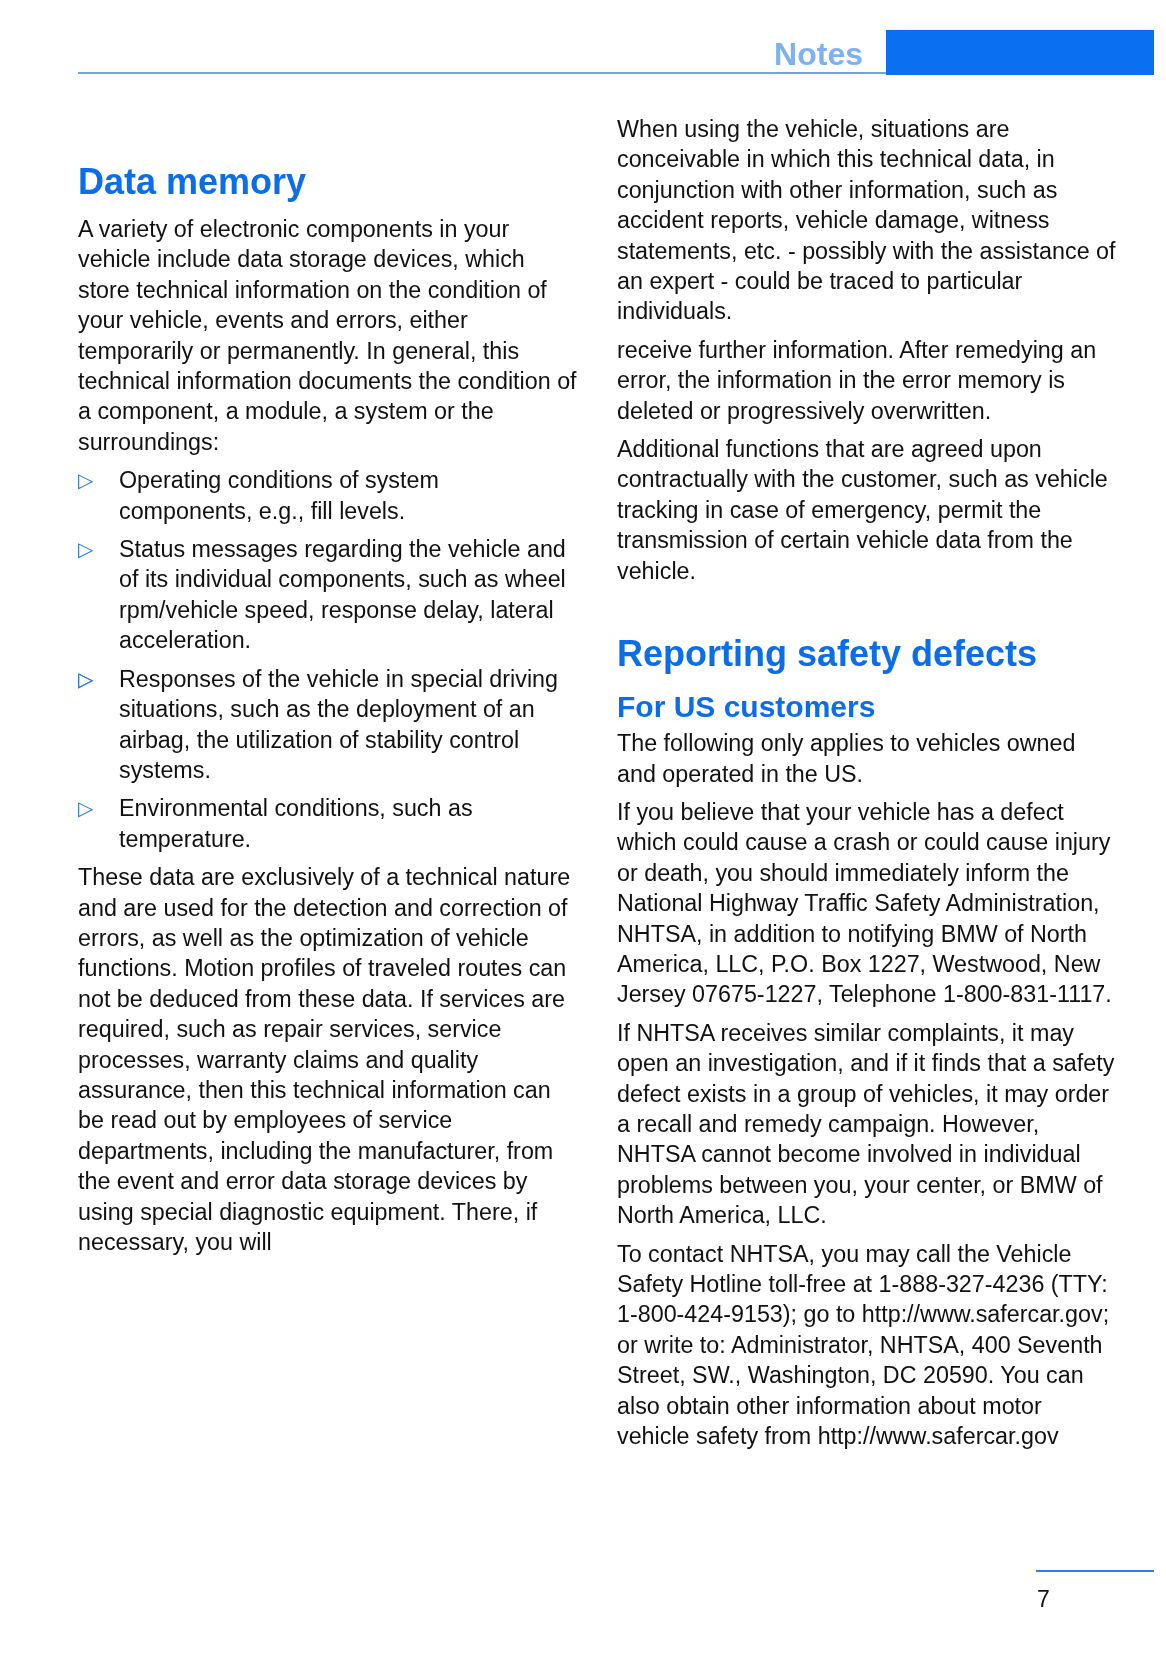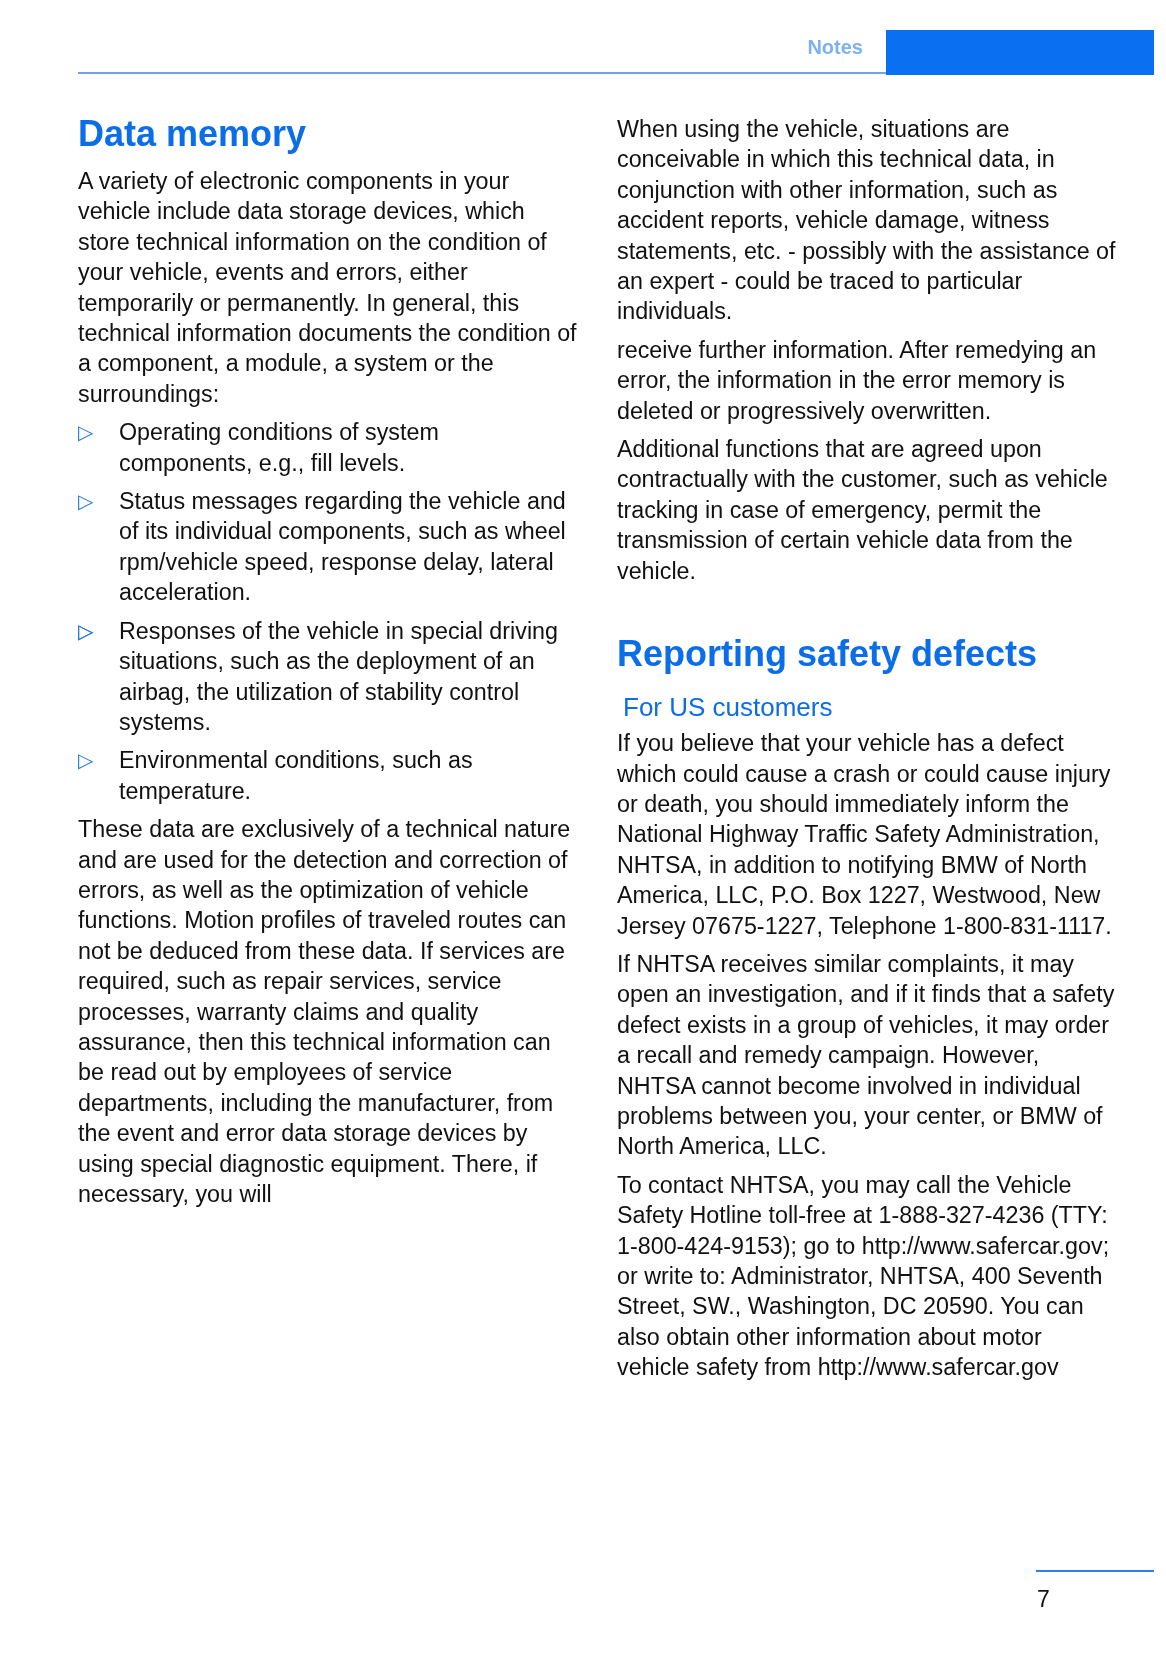--- a/index.html
+++ b/index.html
@@ -1,28 +1,28 @@
 <!DOCTYPE html>
 <html><head>
   <meta charset="utf-8">
   <style>
     html, body { margin: 0; padding: 0; background: #ffffff; }
     body { width: 1166px; height: 1654px; position: relative; overflow: hidden;
            font-family: "Liberation Sans", sans-serif; color: #111111; }
     .header-rule { position: absolute; left: 78px; top: 72px; width: 808px; height: 2px; background: #6fa3e6; }
     .header-title { position: absolute; left: 700px; width: 163px; top: 36px; text-align: right;
-                    font-size: 20px; font-weight: bold; color: #7db1f0; }
+                    font-size: 32px; font-weight: bold; color: #7db1f0; }
     .header-block { position: absolute; left: 886px; top: 30px; width: 268px; height: 45px; background: #0a6ff0; }
     .col { position: absolute; top: 114px; width: 500px; font-size: 23.3px; line-height: 30.4px; }
     .col-left { left: 78px; }
     .col-right { left: 617px; }
     p { margin: 0 0 8px 0; }
     h1 { margin: 0; font-size: 36px; font-weight: bold; color: #0b6de8; line-height: 40px; }
-    h2 { margin: 6px; font-size: 26px; font-weight: normal; color: #0b6de8; line-height: 34px; }
-    .h1-left { margin-bottom: 12px; }
+    h2 { margin: 0; font-size: 30px; font-weight: bold; color: #0b6de8; line-height: 34px; }
+    .h1-left { margin-top: 48px; margin-bottom: 12px; }
     .h1-right { margin-top: 48px; margin-bottom: 16px; }
     .h2-right { margin-bottom: 4px; }
     ul.bullets { list-style: none; margin: 0 0 4px 0; padding: 0; }
     ul.bullets li { position: relative; padding-left: 41px; margin-bottom: 8px; }
     ul.bullets li .bullet { position: absolute; left: 0; top: 0; color: #2a7ae2; font-size: 20px; }
     .footer-rule { position: absolute; left: 1036px; top: 1570px; width: 118px; height: 2px; background: #2f7fe6; }
     .page-number { position: absolute; left: 1037px; top: 1586px; font-size: 23px; color: #111; }
   </style>
 </head>
 <body>
@@ -57,19 +57,20 @@
   </ul>
   <p>These data are exclusively of a technical nature and are used for the detection and correction of errors, as well as the optimization of vehicle functions. Motion profiles of traveled routes can not be deduced from these data. If services are required, such as repair services, service processes, warranty claims and quality assurance, then this technical information can be read out by employees of service departments, including the manufacturer, from the event and error data storage devices by using special diagnostic equipment. There, if necessary, you will</p>
 </div>
 
 <div class="col col-right">
   <p>When using the vehicle, situations are conceivable in which this technical data, in conjunction with other information, such as accident reports, vehicle damage, witness statements, etc. - possibly with the assistance of an expert - could be traced to particular individuals.</p>
   <p>receive further information. After remedying an error, the information in the error memory is deleted or progressively overwritten.</p>
   <p>Additional functions that are agreed upon contractually with the customer, such as vehicle tracking in case of emergency, permit the transmission of certain vehicle data from the vehicle.</p>
   <h1 class="h1-right">Reporting safety defects</h1>
   <h2 class="h2-right">For US customers</h2>
+  <p>The following only applies to vehicles owned and operated in the US.</p>
   <p>If you believe that your vehicle has a defect which could cause a crash or could cause injury or death, you should immediately inform the National Highway Traffic Safety Administration, NHTSA, in addition to notifying BMW of North America, LLC, P.O. Box 1227, Westwood, New Jersey 07675-1227, Telephone 1-800-831-1117.</p>
   <p>If NHTSA receives similar complaints, it may open an investigation, and if it finds that a safety defect exists in a group of vehicles, it may order a recall and remedy campaign. However, NHTSA cannot become involved in individual problems between you, your center, or BMW of North America, LLC.</p>
   <p>To contact NHTSA, you may call the Vehicle Safety Hotline toll-free at 1-888-327-4236 (TTY: 1-800-424-9153); go to http://www.safercar.gov; or write to: Administrator, NHTSA, 400 Seventh Street, SW., Washington, DC 20590. You can also obtain other information about motor vehicle safety from http://www.safercar.gov</p>
 </div>
 
 <div class="footer-rule"></div>
 <div class="page-number">7</div>
 
 </body></html>

